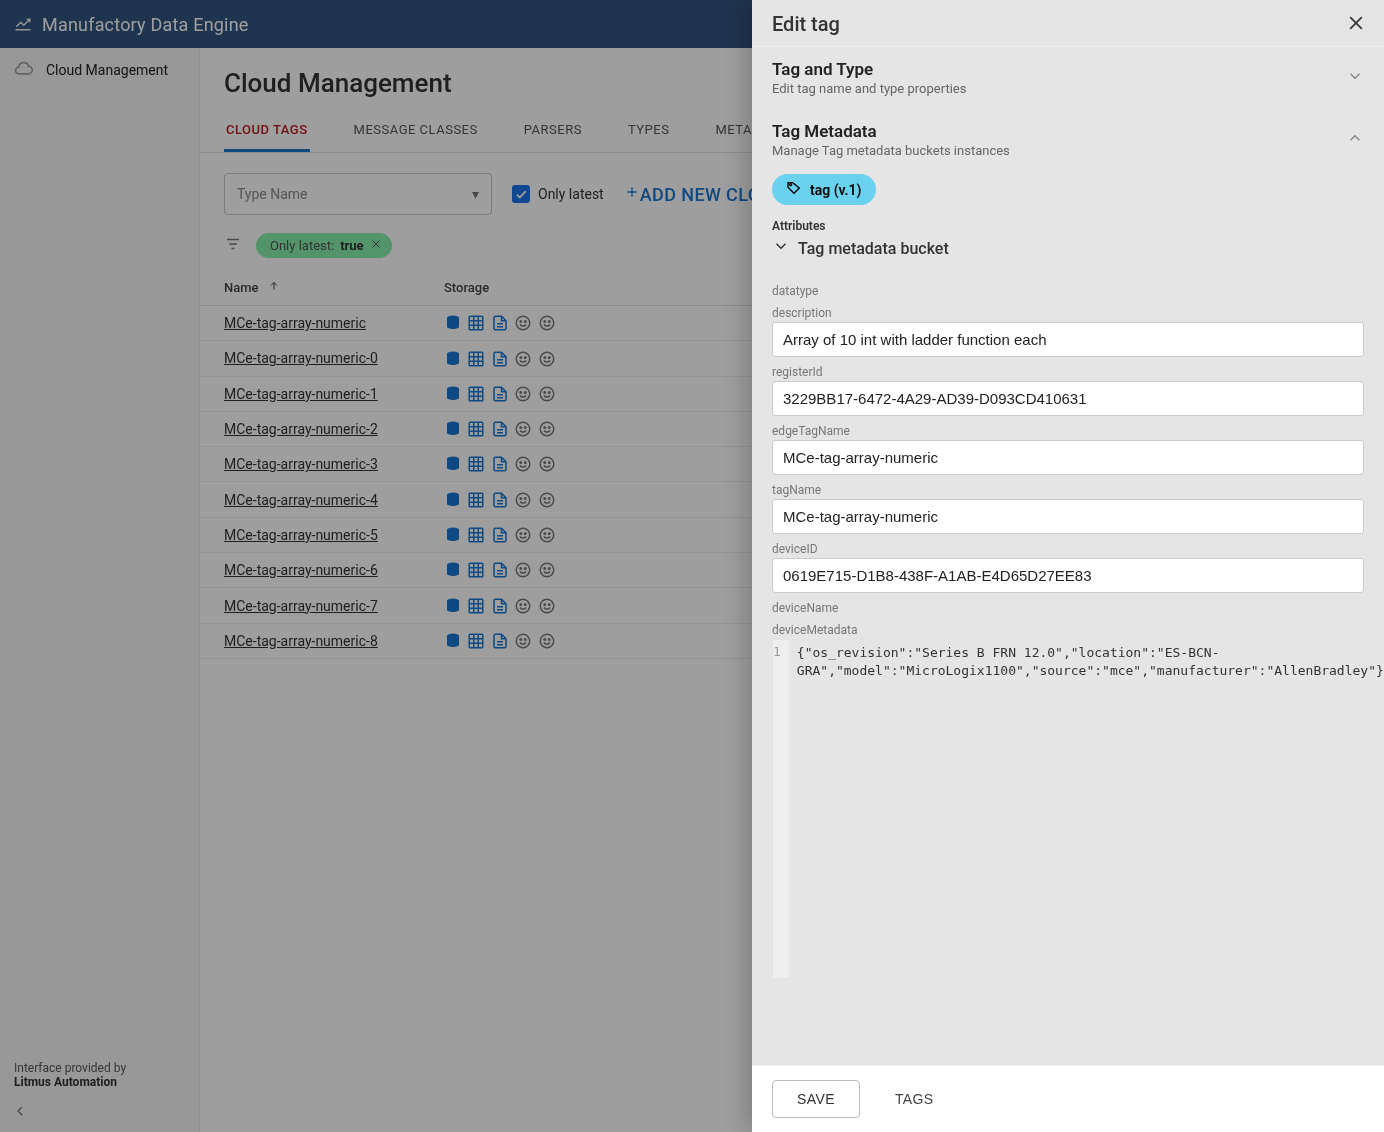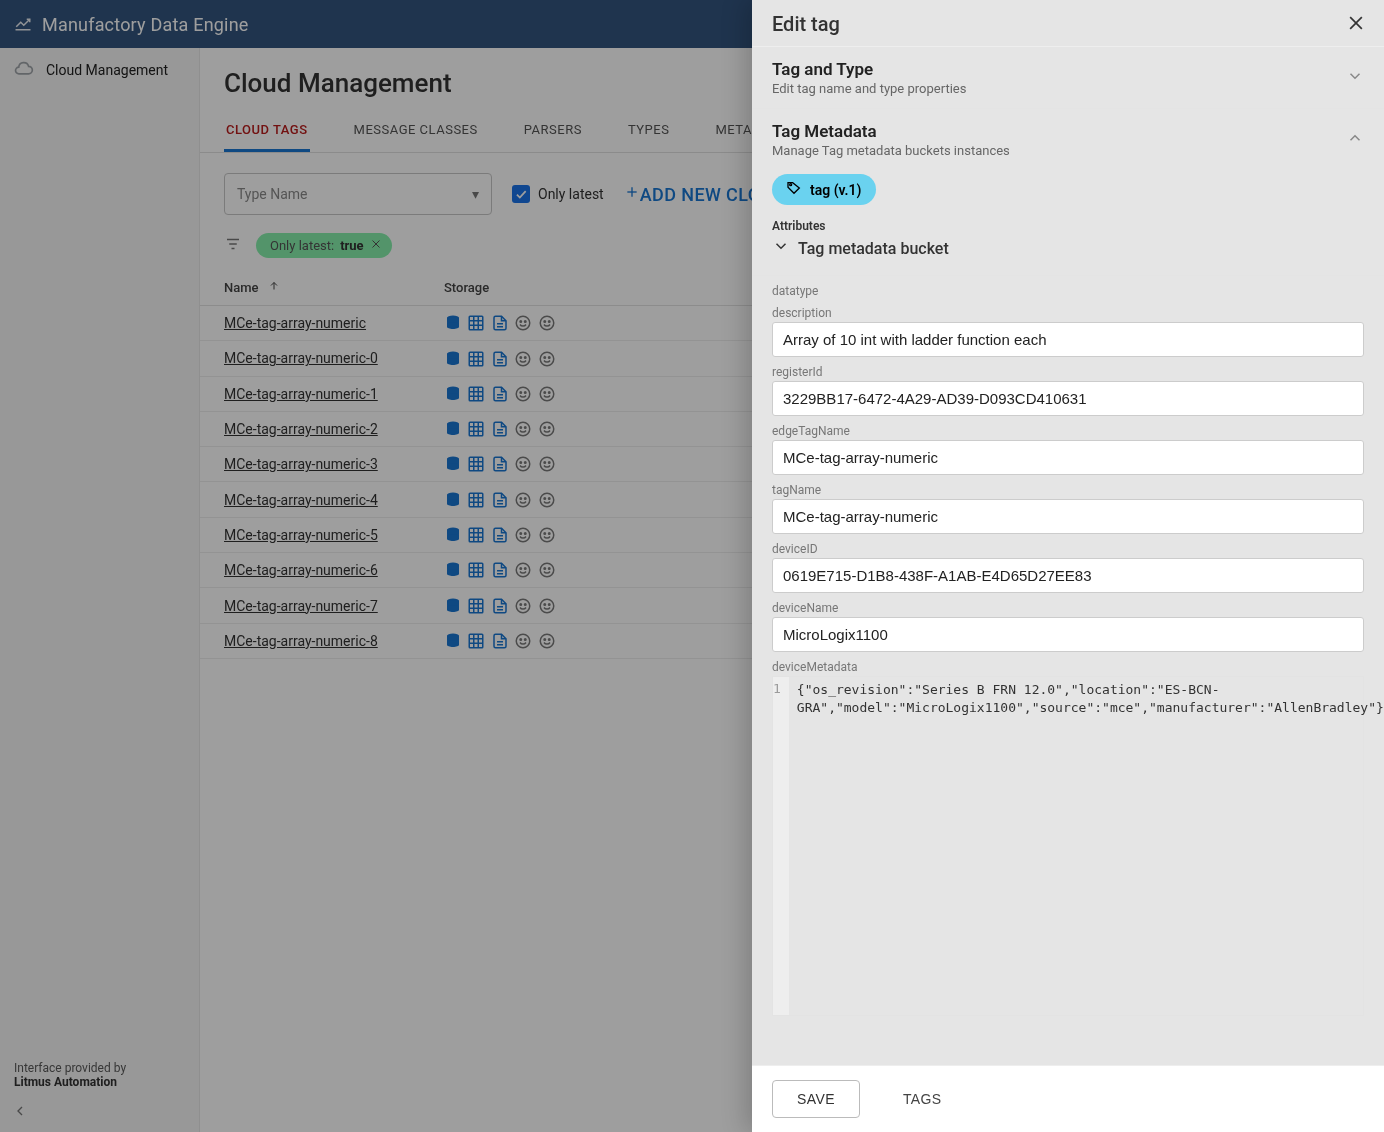--- a/index.html
+++ b/index.html
@@ -259,21 +259,21 @@
   .codetext {
     flex: 1;
     padding: 4px 8px 0;
     white-space: pre-wrap;
     color: #333;
     line-height: 1.35;
   }
 
   .panel-actions {
     padding: 14px 20px;
-    display: flex; gap: 18px;
+    display: flex; gap: 10px;
     border-top: 1px solid #eee;
     background: #fff;
   }
   .btn {
     border-radius: 4px;
     padding: 10px 24px;
     font-size: 14px;
     letter-spacing: .4px;
     cursor: pointer;
     border: 1px solid transparent;
@@ -942,21 +942,20 @@
     <div class="field">
       <div class="flabel">tagName</div>
       <input value="MCe-tag-array-numeric" style="">
     </div>
     <div class="field">
       <div class="flabel">deviceID</div>
       <input value="0619E715-D1B8-438F-A1AB-E4D65D27EE83" style="">
     </div>
     <div class="field">
       <div class="flabel">deviceName</div>
-      <input value="MicroLogix1100" style="">
     </div>
     <div class="field">
       <div class="flabel">deviceMetadata</div>
       <div class="codearea">
         <div class="gutter">1</div>
         <div class="codetext">{"os_revision":"Series B FRN 12.0","location":"ES-BCN-GRA","model":"MicroLogix1100","source":"mce","manufacturer":"AllenBradley"}</div>
       </div>
     </div>
   </div>
 

